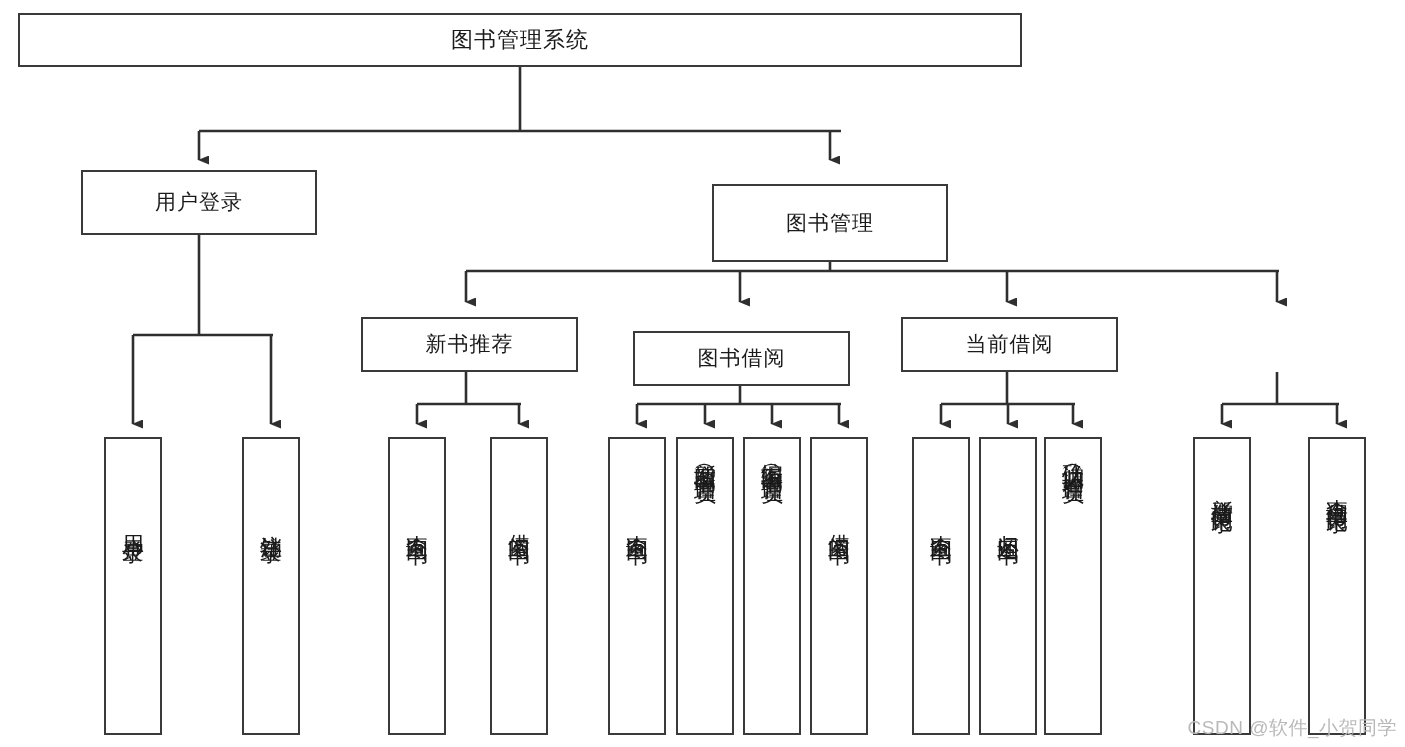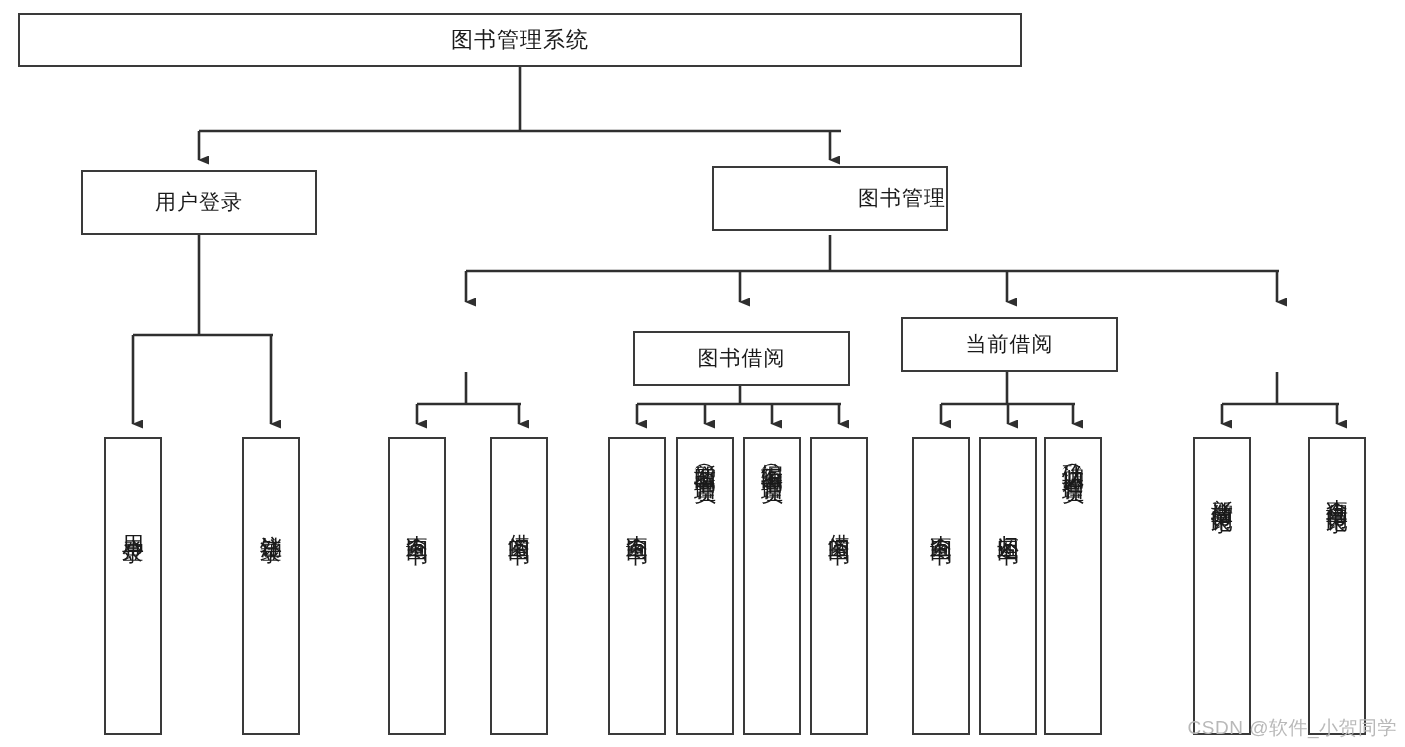--- a/index.html
+++ b/index.html
@@ -128,24 +128,27 @@
   </svg>
 
   <div class="node horiz root" style="left:18px; top:13px; width:1004px; height:54px;">
     <span class="label">图书管理系统</span>
   </div>
 
   <div class="node horiz" style="left:81px; top:170px; width:236px; height:65px;">
     <span class="label">用户登录</span>
   </div>
 
-  <div class="node horiz" style="left:712px; top:166px; width:236px; height:65px;justify-content:flex-end;">
+  <div class="node horiz" style="left:712px; top:184px; width:236px; height:78px;">
     <span class="label">图书管理</span>
   </div>
 
+  <div class="node horiz" style="left:361px; top:317px; width:217px; height:55px;">
+    <span class="label">新书推荐</span>
+  </div>
 
   <div class="node horiz" style="left:633px; top:317px; width:217px; height:55px;margin-top:14px;">
     <span class="label">图书借阅</span>
   </div>
 
   <div class="node horiz" style="left:901px; top:317px; width:217px; height:55px;">
     <span class="label">当前借阅</span>
   </div>
 
 

